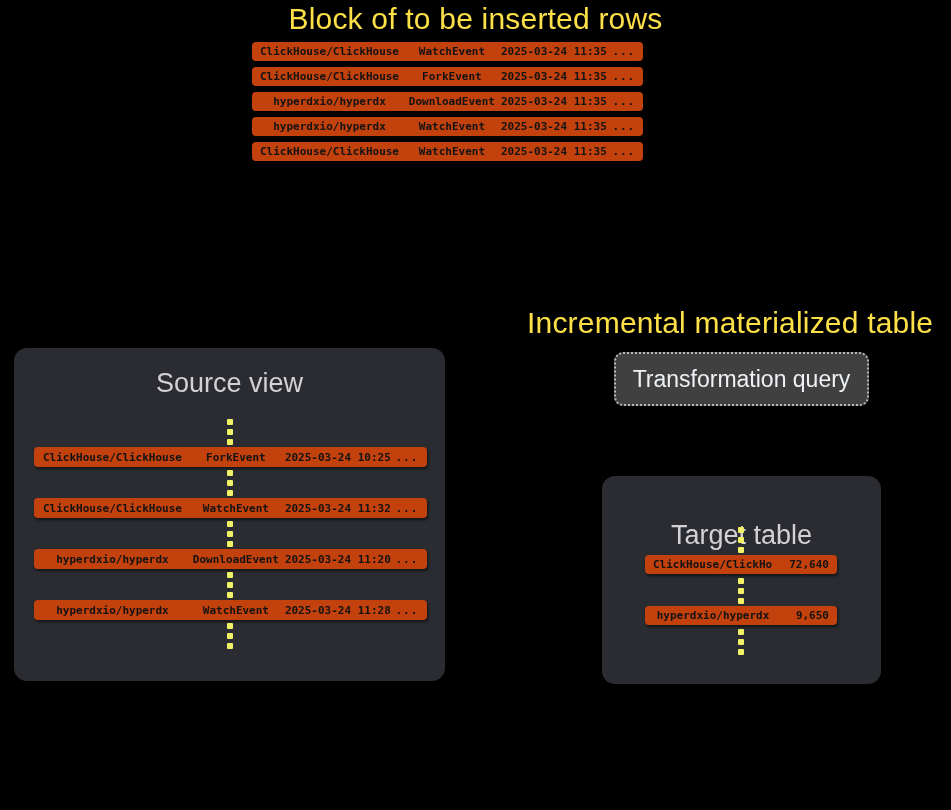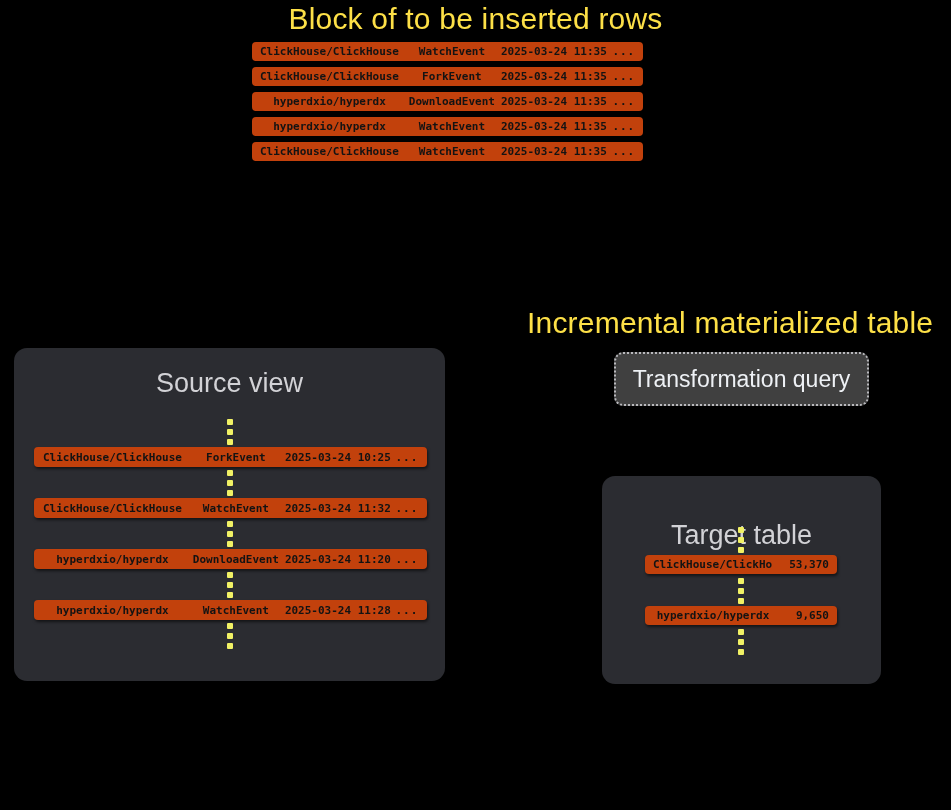--- a/index.html
+++ b/index.html
@@ -257,21 +257,21 @@
 </div>
 
 <div class="vdots" style="left:738px; top:527px; height:26px;">
     <i></i>
     <i></i>
     <i></i>
   </div>
 
 <div class="row tgt-row" style="top:555px">
   <span class="cell c-repo">ClickHouse/ClickHouse</span>
-  <span class="cell c-count">53,370</span>
+  <span class="cell c-count">72,640</span>
 </div>
 
 <div class="vdots" style="left:738px; top:578px; height:26px;">
     <i></i>
     <i></i>
     <i></i>
   </div>
 
 <div class="row tgt-row" style="top:606px">
   <span class="cell c-repo">hyperdxio/hyperdx</span>

